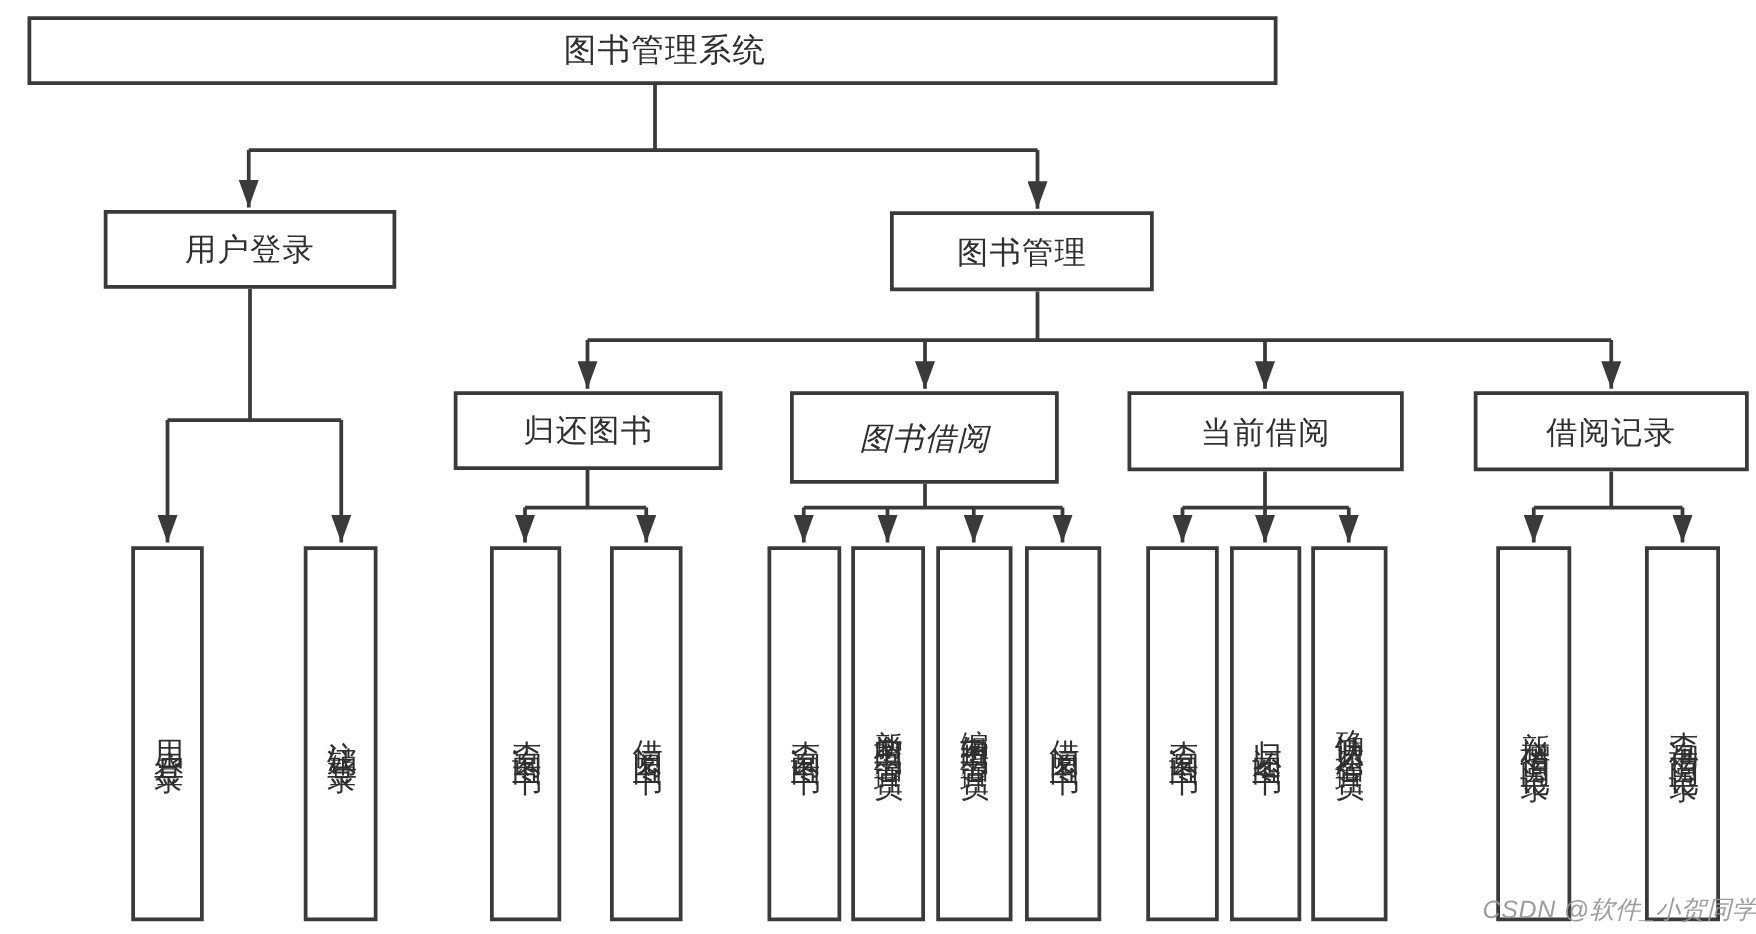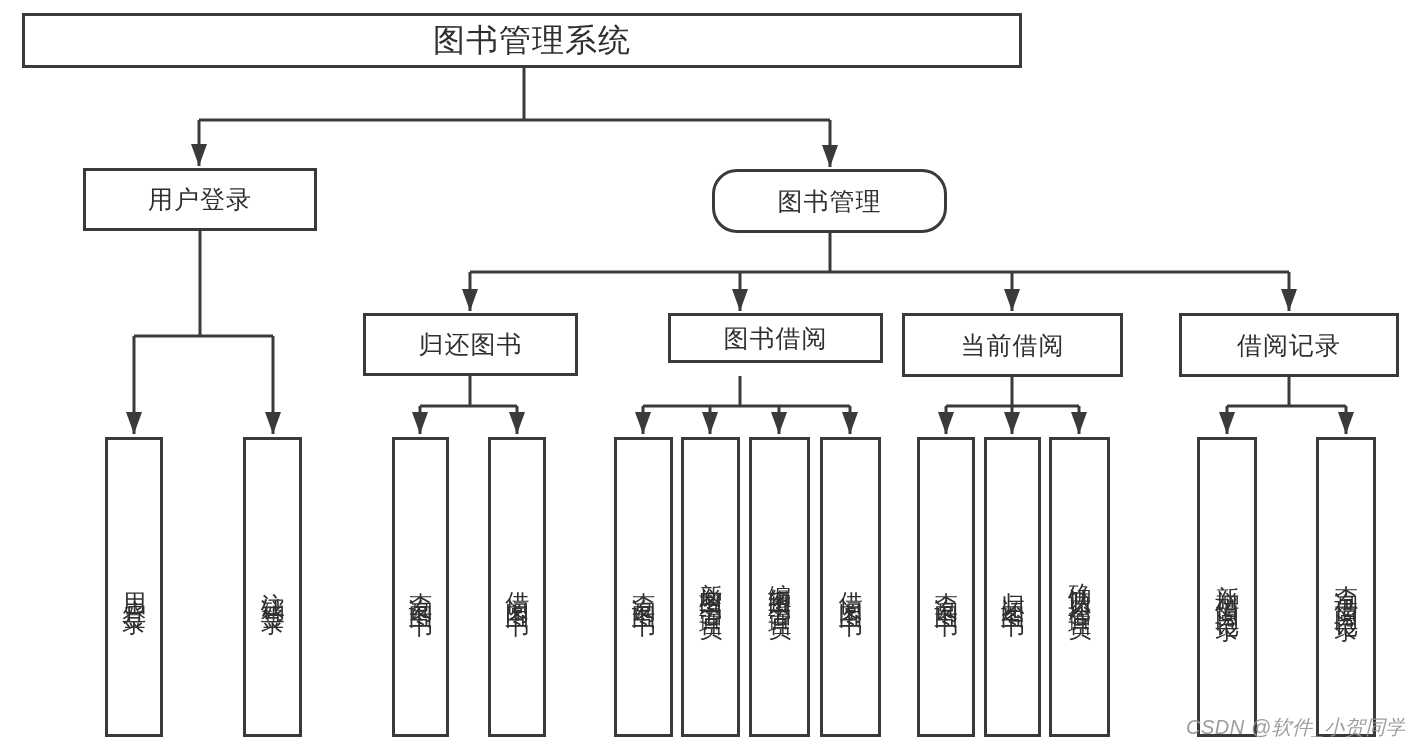--- a/index.html
+++ b/index.html
@@ -29,21 +29,21 @@
     align-items: center;
     justify-content: center;
     color: #2f2f2f;
   }
   .hnode {
     font-size: 25px;
     letter-spacing: 1px;
     white-space: nowrap;
   }
   .root {
-    font-size: 32px;
+    font-size: 26px;
     padding-left: 20px;
   }
   .leaf {
     top: 437px;
     height: 300px;
   }
   .leaf .vtext {
     writing-mode: vertical-rl;
     text-orientation: mixed;
     font-size: 24px;
@@ -122,28 +122,28 @@
     </g>
   </svg>
 
   <div class="node hnode root" style="left:22px; top:13px; width:1000px; height:55px;">
     <span>图书管理系统</span>
   </div>
 
   <div class="node hnode" style="left:83px; top:168px; width:234px; height:63px;">
     <span>用户登录</span>
   </div>
-  <div class="node hnode" style="left:712px; top:169px; width:235px; height:64px;border-radius:25px;">
+  <div class="node hnode" style="left:712px; top:169px; width:211px; height:64px;">
     <span>图书管理</span>
   </div>
 
   <div class="node hnode" style="left:363px; top:313px; width:215px; height:63px;">
     <span>归还图书</span>
   </div>
-  <div class="node hnode" style="left:668px; top:313px; width:215px; height:50px;">
+  <div class="node hnode" style="left:632px; top:313px; width:215px; height:74px;font-style:italic;">
     <span>图书借阅</span>
   </div>
   <div class="node hnode" style="left:1179px; top:313px; width:220px; height:64px;">
     <span>借阅记录</span>
   </div>
   <div class="node hnode" style="left:902px; top:313px; width:221px; height:64px;">
     <span>当前借阅</span>
   </div>
 
   <div class="node leaf" style="left:105px; width:58px;">

